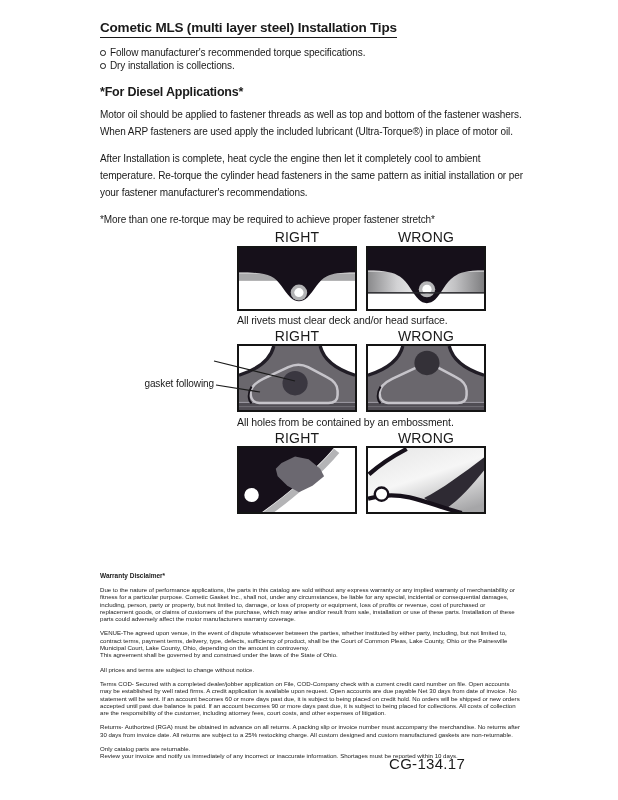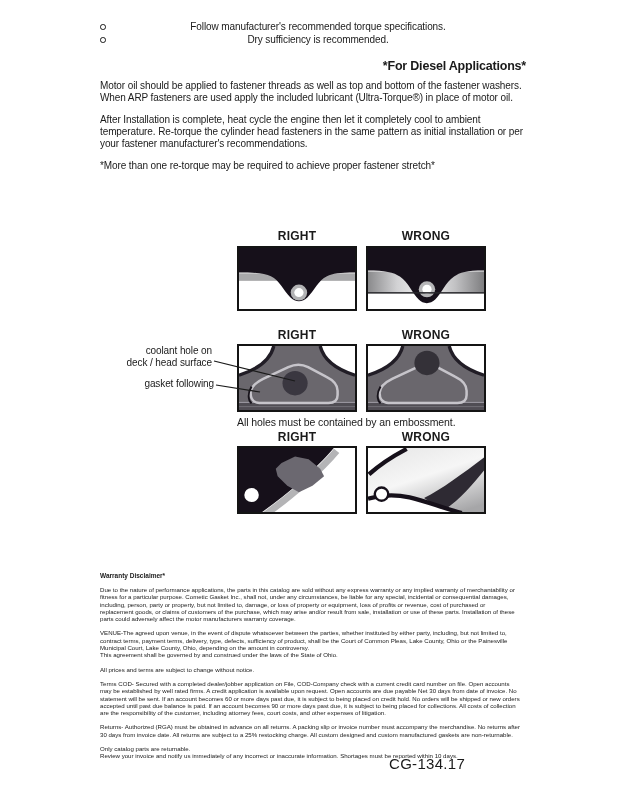--- a/index.html
+++ b/index.html
@@ -7,34 +7,34 @@
     position:relative;width:618px;height:800px;background:#ffffff;overflow:hidden;
     font-family:"Liberation Sans","DejaVu Sans",sans-serif;color:#1a1a1a;
   }
   
   .top-text{position:absolute;left:100px;top:20px;width:426px;}
   .title{
     font-size:13.5px;font-weight:bold;margin:0 0 8px 0;display:table;
     letter-spacing:-0.2px;border-bottom:1.6px solid #1a1a1a;padding-bottom:2px;
   }
   ul.bullets{list-style:none;margin:0;padding:0;font-size:10px;line-height:13px;letter-spacing:-0.1px;}
-  li.b{position:relative;padding-left:10px;text-align:center;}
+  li.b{position:relative;padding-left:10px;}
   li.b::before{
     content:"";position:absolute;left:0;top:4.2px;width:3.6px;height:3.6px;
     border:1px solid #1a1a1a;border-radius:50%;
   }
   li.sub{position:relative;padding-left:28px;}
   li.sub::before{
     content:"";position:absolute;left:20px;top:4.8px;width:3.4px;height:3.4px;
     background:#1a1a1a;border-radius:50%;
   }
-  .diesel-heading{font-size:12.5px;font-weight:bold;margin:13px 0 7px 0;letter-spacing:-0.2px;text-align:right;}
-  .para{font-size:10px;line-height:12px;margin:0 0 10px 0;letter-spacing:-0.1px;}
+  .diesel-heading{font-size:12.5px;font-weight:bold;margin:13px 0 7px 0;letter-spacing:-0.2px;}
+  .para{font-size:10px;line-height:17px;margin:0 0 10px 0;letter-spacing:-0.1px;}
   
-  .fig-label{position:absolute;width:120px;text-align:center;font-size:12px;letter-spacing:0.2px;font-weight:bold;}
+  .fig-label{position:absolute;width:120px;text-align:center;font-size:14px;letter-spacing:0.2px;}
   .fig-box{
     position:absolute;width:120px;border:2px solid #141414;background:#fff;
     box-sizing:border-box;
   }
   .fig-box svg{display:block;width:100%;height:100%;}
   .fig-caption{position:absolute;font-size:10.5px;line-height:12.5px;letter-spacing:-0.1px;}
   .side-label{position:absolute;font-size:10px;line-height:11.5px;text-align:right;letter-spacing:-0.1px;}
   .overlay{position:absolute;left:0;top:0;pointer-events:none;}
   
   .disclaimer{position:absolute;left:100px;top:572px;width:420px;}
@@ -42,23 +42,24 @@
   p.d{font-size:6.1px;line-height:7.3px;margin:0 0 7px 0;}
   p.d.tight{margin-bottom:0;}
   .doc-number{position:absolute;left:389px;top:755px;font-size:15px;letter-spacing:0.3px;}
 </style>
 </head>
 <body>
 
 <div class="page">
 
   <div class="top-text">
+    <h1 class="title">Cometic MLS (multi layer steel) Installation Tips</h1>
     <ul class="bullets">
       <li class="b">Follow manufacturer's recommended torque specifications.</li>
-      <li class="b">Dry sufficiency is recommended.</li>
+      <li class="b">Dry installation is collections.</li>
     </ul>
     <h2 class="diesel-heading">*For Diesel Applications*</h2>
     <p class="para">Motor oil should be applied to fastener threads as well as top and bottom of the fastener washers. When ARP fasteners are used apply the included lubricant (Ultra-Torque®) in place of motor oil.</p>
     <p class="para">After Installation is complete, heat cycle the engine then let it completely cool to ambient temperature. Re-torque the cylinder head fasteners in the same pattern as initial installation or per your fastener manufacturer's recommendations.</p>
     <p class="para">*More than one re-torque may be required to achieve proper fastener stretch*</p>
   </div>
 
   <div class="fig-label" style="left:237px;top:229px;">RIGHT</div>
   <div class="fig-label" style="left:366px;top:229px;">WRONG</div>
 
@@ -83,28 +84,25 @@
         </linearGradient>
       </defs>
       <rect width="120" height="65" fill="#ffffff"></rect>
       <rect y="25" width="120" height="22.5" fill="url(#deckgrad)"></rect>
       <path d="M0,0 H120 V24 C102,24 95,26 89,30.5 C80,37 76,48.5 69.5,55 C64.5,60 57,60 52.5,55 C46,48.5 42,37 33,30.5 C27,26 17,24 0,24 Z" fill="#16101a"></path>
       <circle cx="61" cy="44" r="8.5" fill="#b6b6b8"></circle>
       <circle cx="61" cy="44" r="4.8" fill="#ffffff"></circle>
       <rect y="47" width="120" height="1.6" fill="#26262a"></rect>
     </svg>
   </div>
+  <div class="fig-caption" style="left:237px;top:314px;white-space:nowrap;">All rivets must clear deck and/or head surface.</div>
 
   <div class="fig-label" style="left:237px;top:328px;">RIGHT</div>
   <div class="fig-label" style="left:366px;top:328px;">WRONG</div>
 
-  <div class="side-label" style="left:100px;top:345px;width:112px;">
-    <span>coolant hole on</span><br>
-    <span>deck / head surface</span>
-  </div>
   <div class="side-label" style="left:100px;top:378px;width:114px;">gasket following</div>
 
   <div class="fig-box" style="left:237px;top:344px;height:68px;">
     <svg viewBox="0 0 120 68" preserveAspectRatio="none">
       <rect width="120" height="68" fill="#6a676d"></rect>
       <rect y="60" width="120" height="8" fill="#504d54"></rect>
       <rect y="59.4" width="120" height="1" fill="#a39fa8"></rect>
       <rect y="64" width="120" height="0.9" fill="#77747c"></rect>
       <path d="M0,0 L36,0 Q31,21 0,31 Z" fill="#ffffff"></path>
       <path d="M120,0 L84,0 Q89,21 120,31 Z" fill="#ffffff"></path>
@@ -123,21 +121,21 @@
       <rect y="64" width="120" height="0.9" fill="#77747c"></rect>
       <path d="M0,0 L36,0 Q31,21 0,31 Z" fill="#ffffff"></path>
       <path d="M120,0 L84,0 Q89,21 120,31 Z" fill="#ffffff"></path>
       <path d="M36,0 Q31,21 0,31" stroke="#211d26" stroke-width="3.5" fill="none"></path>
       <path d="M84,0 Q89,21 120,31" stroke="#211d26" stroke-width="3.5" fill="none"></path>
       <path d="M12,50 C12,43 17,39 25,35 L51,22.5 C58,19 65,19 71.5,22.5 L90,32.5 C98,36.5 102,42 102,47.5 L102,52 C102,57.5 98.5,60.5 92.5,60.5 L21,60.5 C15.5,60.5 12,56.5 12,50 Z" stroke="#c6c4ca" stroke-width="2.6" fill="none"></path>
       <path d="M13,43 C9,50 9,57 13,61" stroke="#17131b" stroke-width="2" fill="none"></path>
       <circle cx="61" cy="18" r="13" fill="#343138"></circle>
     </svg>
   </div>
-  <div class="fig-caption" style="left:237px;top:416px;white-space:nowrap;">All holes must be contained by an embossment.</div>
+  <div class="fig-caption" style="left:237px;top:416px;white-space:nowrap;">All holes from be contained by an embossment.</div>
 
   <div class="fig-label" style="left:237px;top:430px;">RIGHT</div>
   <div class="fig-label" style="left:366px;top:430px;">WRONG</div>
 
   <div class="fig-box" style="left:237px;top:446px;height:68px;">
     <svg viewBox="0 0 120 68" preserveAspectRatio="none">
       <rect width="120" height="68" fill="#ffffff"></rect>
       <path d="M101,3 C93,13 79,27 66,39 C53,51 39,62 27,71" stroke="#b4b4b6" stroke-width="7" fill="none"></path>
       <path d="M0,0 L98,0 C90,10 76,24 63,36 C50,48 36,59 24,68 L0,68 Z" fill="#16101a"></path>
       <path d="M44,16 L58,9 L72,12 L84,22 L88,30 L76,40 L62,47 L50,40 L40,30 L38,22 Z" fill="#6b6870"></path>

